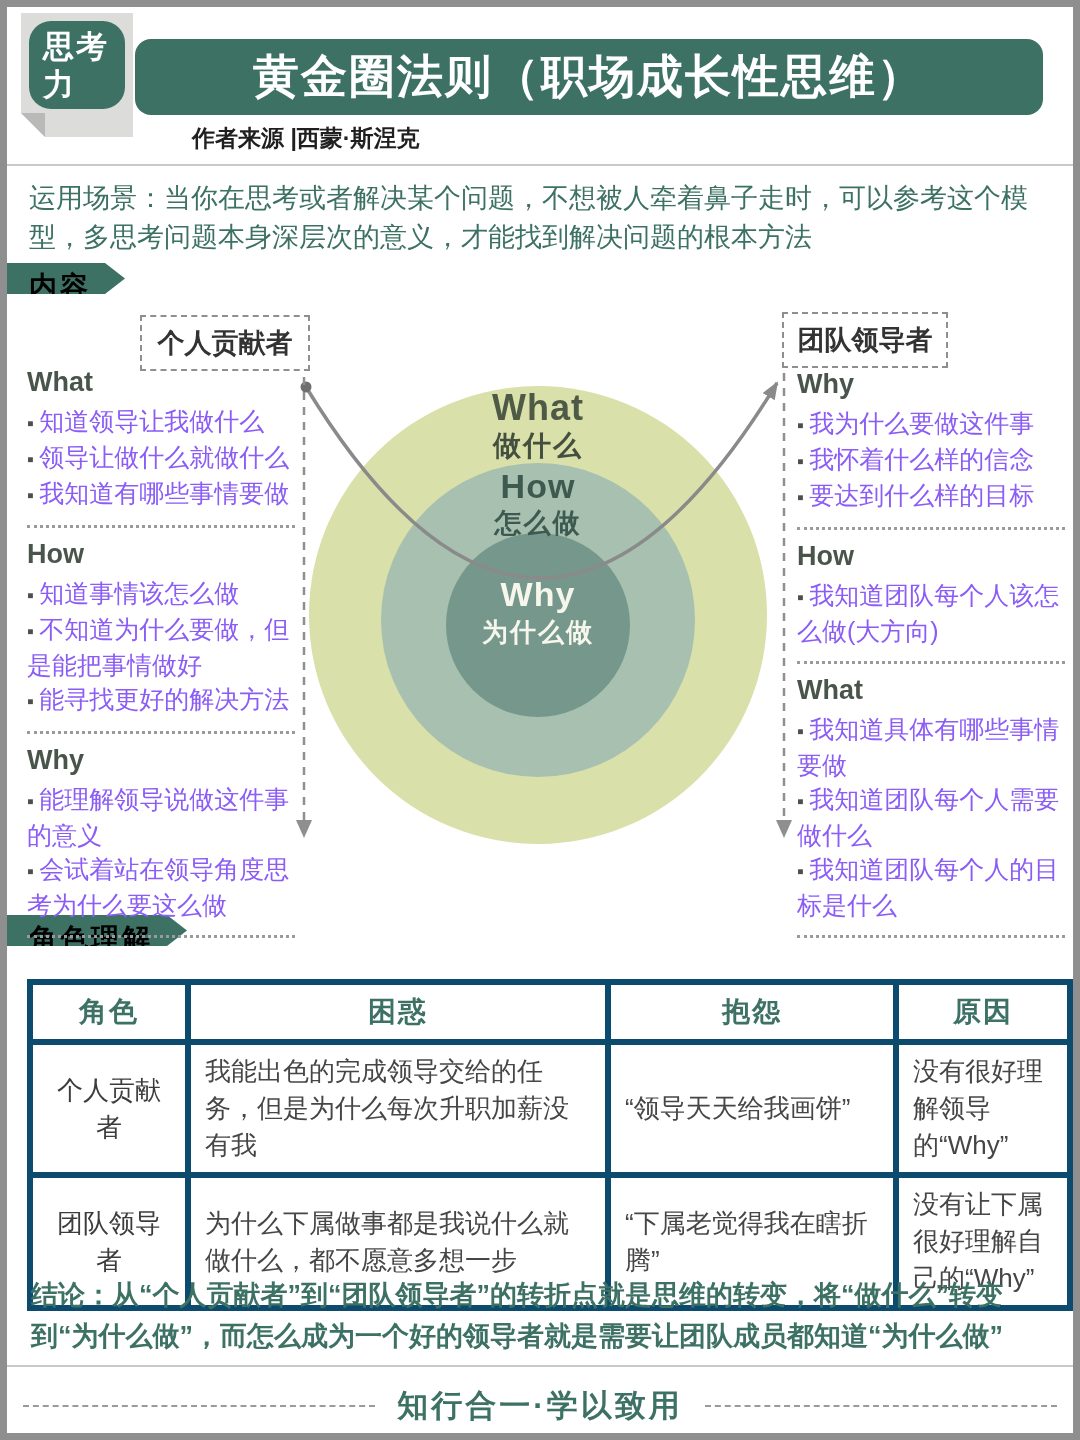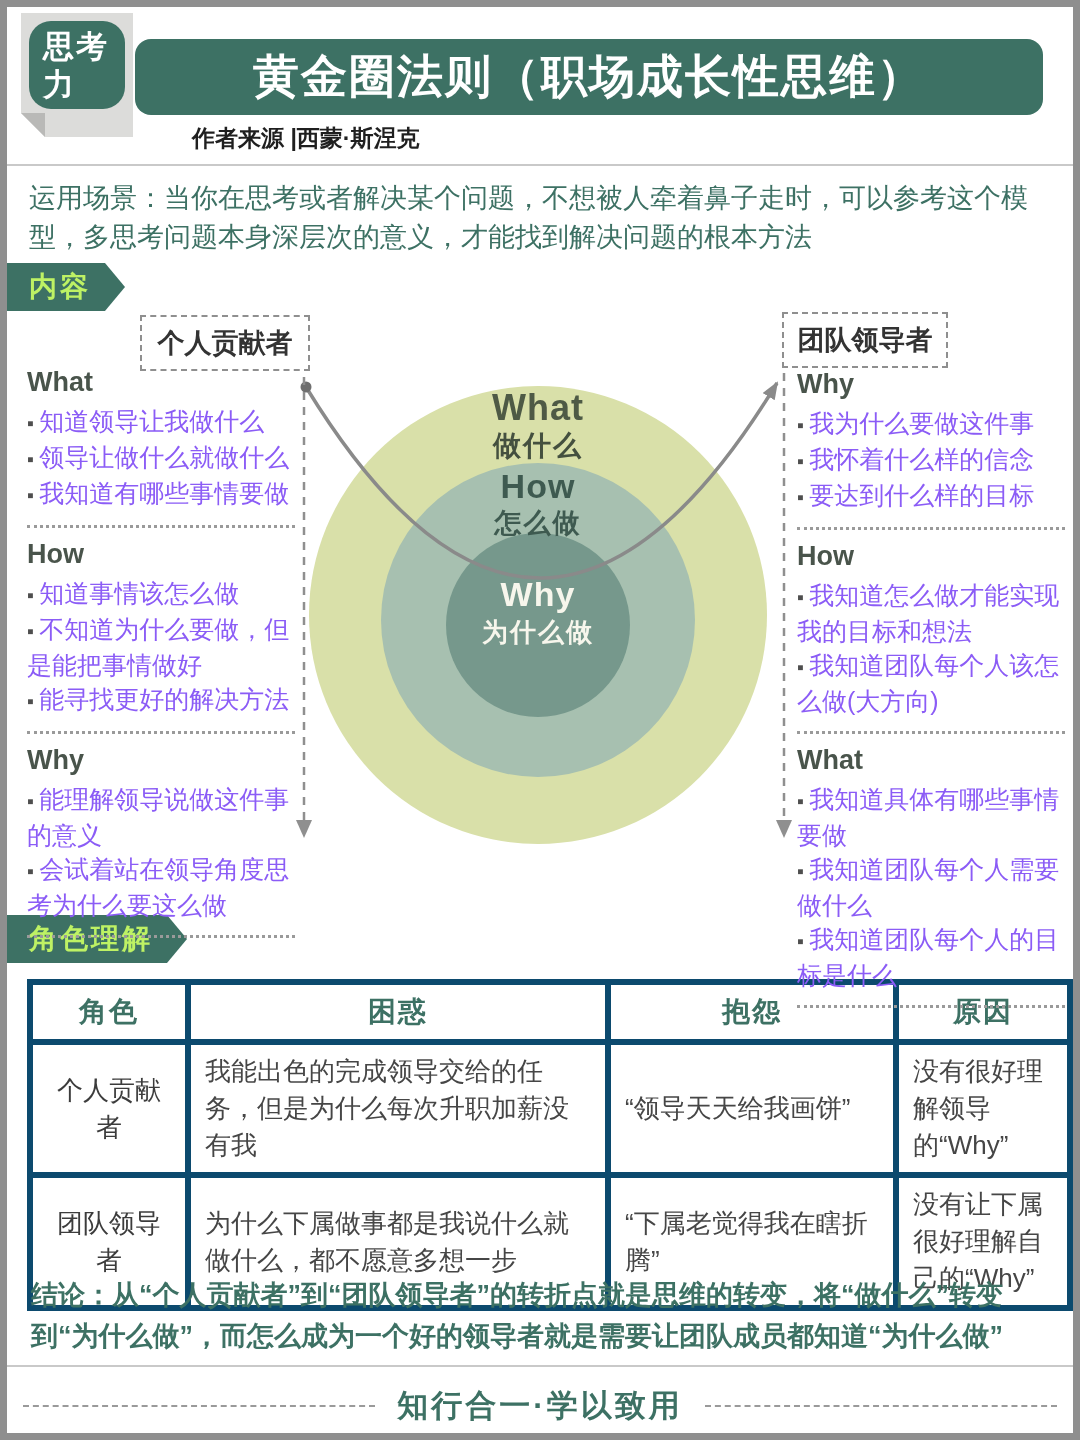--- a/index.html
+++ b/index.html
@@ -40,22 +40,22 @@
     font-size:23px; font-weight:600; color:#1f1f1f;margin-left:39px;
   }
   .hr1 { position:absolute; left:0; right:0; top:157px; border-top:2px solid #c9c9c9; }
 
   .scenario {
     position:absolute; left:22px; top:172px; width:1030px;
     color:var(--color-primary,#3d7164); font-size:27px; font-weight:400; line-height:1.45;
   }
 
   .flag {
-    position:absolute; left:0; height:48px;
-    background:var(--color-primary,#3d7164); color:#bef264;
+    position:absolute; left:0; height:31px;
+    background:var(--color-primary,#3d7164); color:#000000;
     font-size:28px; font-weight:700; line-height:48px;
     padding:0 34px 0 22px; letter-spacing:3px;
     clip-path:polygon(0 0,calc(100% - 20px) 0,100% 50%,calc(100% - 20px) 100%,0 100%);
   }
   .flag1 { top:256px; }
   .flag2 { top:908px; }
 
   
   .diagram { position:absolute; left:0; top:302px; width:1080px; height:604px; }
   .diagram svg { position:absolute; left:0; top:0; }
@@ -192,21 +192,20 @@
 
     <div class="col right-col">
       <div class="col-section">
         <div class="col-title">Why</div>
         <div class="col-item">我为什么要做这件事</div>
         <div class="col-item">我怀着什么样的信念</div>
         <div class="col-item">要达到什么样的目标</div>
       </div>
       <div class="col-section">
         <div class="col-title">How</div>
-        <div class="col-item">我知道怎么做才能实现我的目标和想法</div>
         <div class="col-item">我知道团队每个人该怎么做(大方向)</div>
       </div>
       <div class="col-section">
         <div class="col-title">What</div>
         <div class="col-item">我知道具体有哪些事情要做</div>
         <div class="col-item">我知道团队每个人需要做什么</div>
         <div class="col-item">我知道团队每个人的目标是什么</div>
       </div>
     </div>
   </div>

